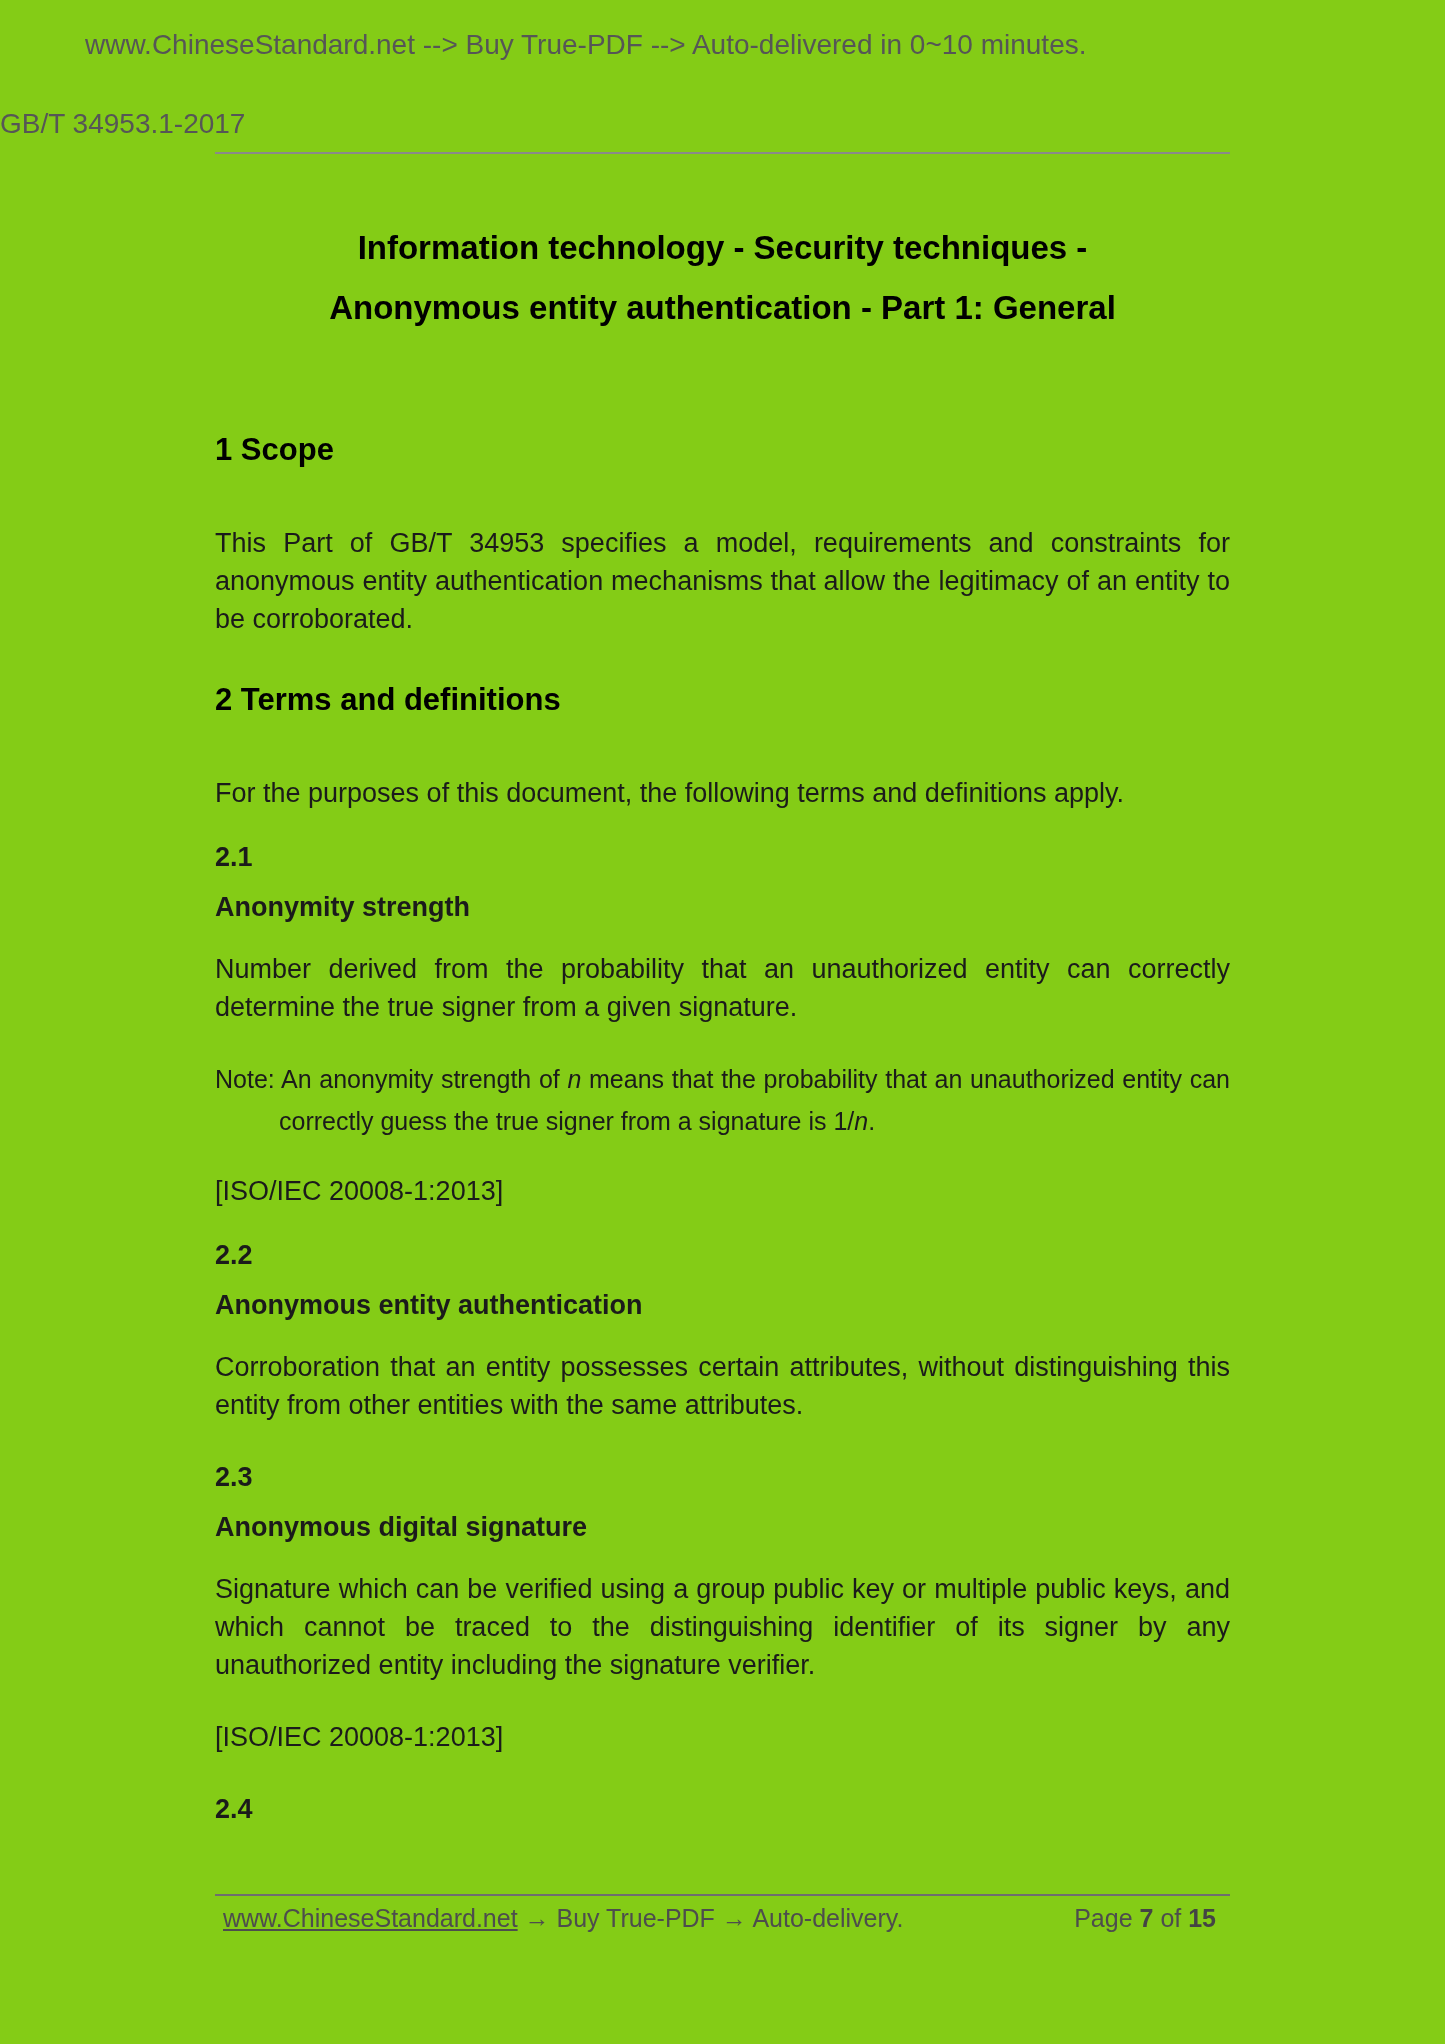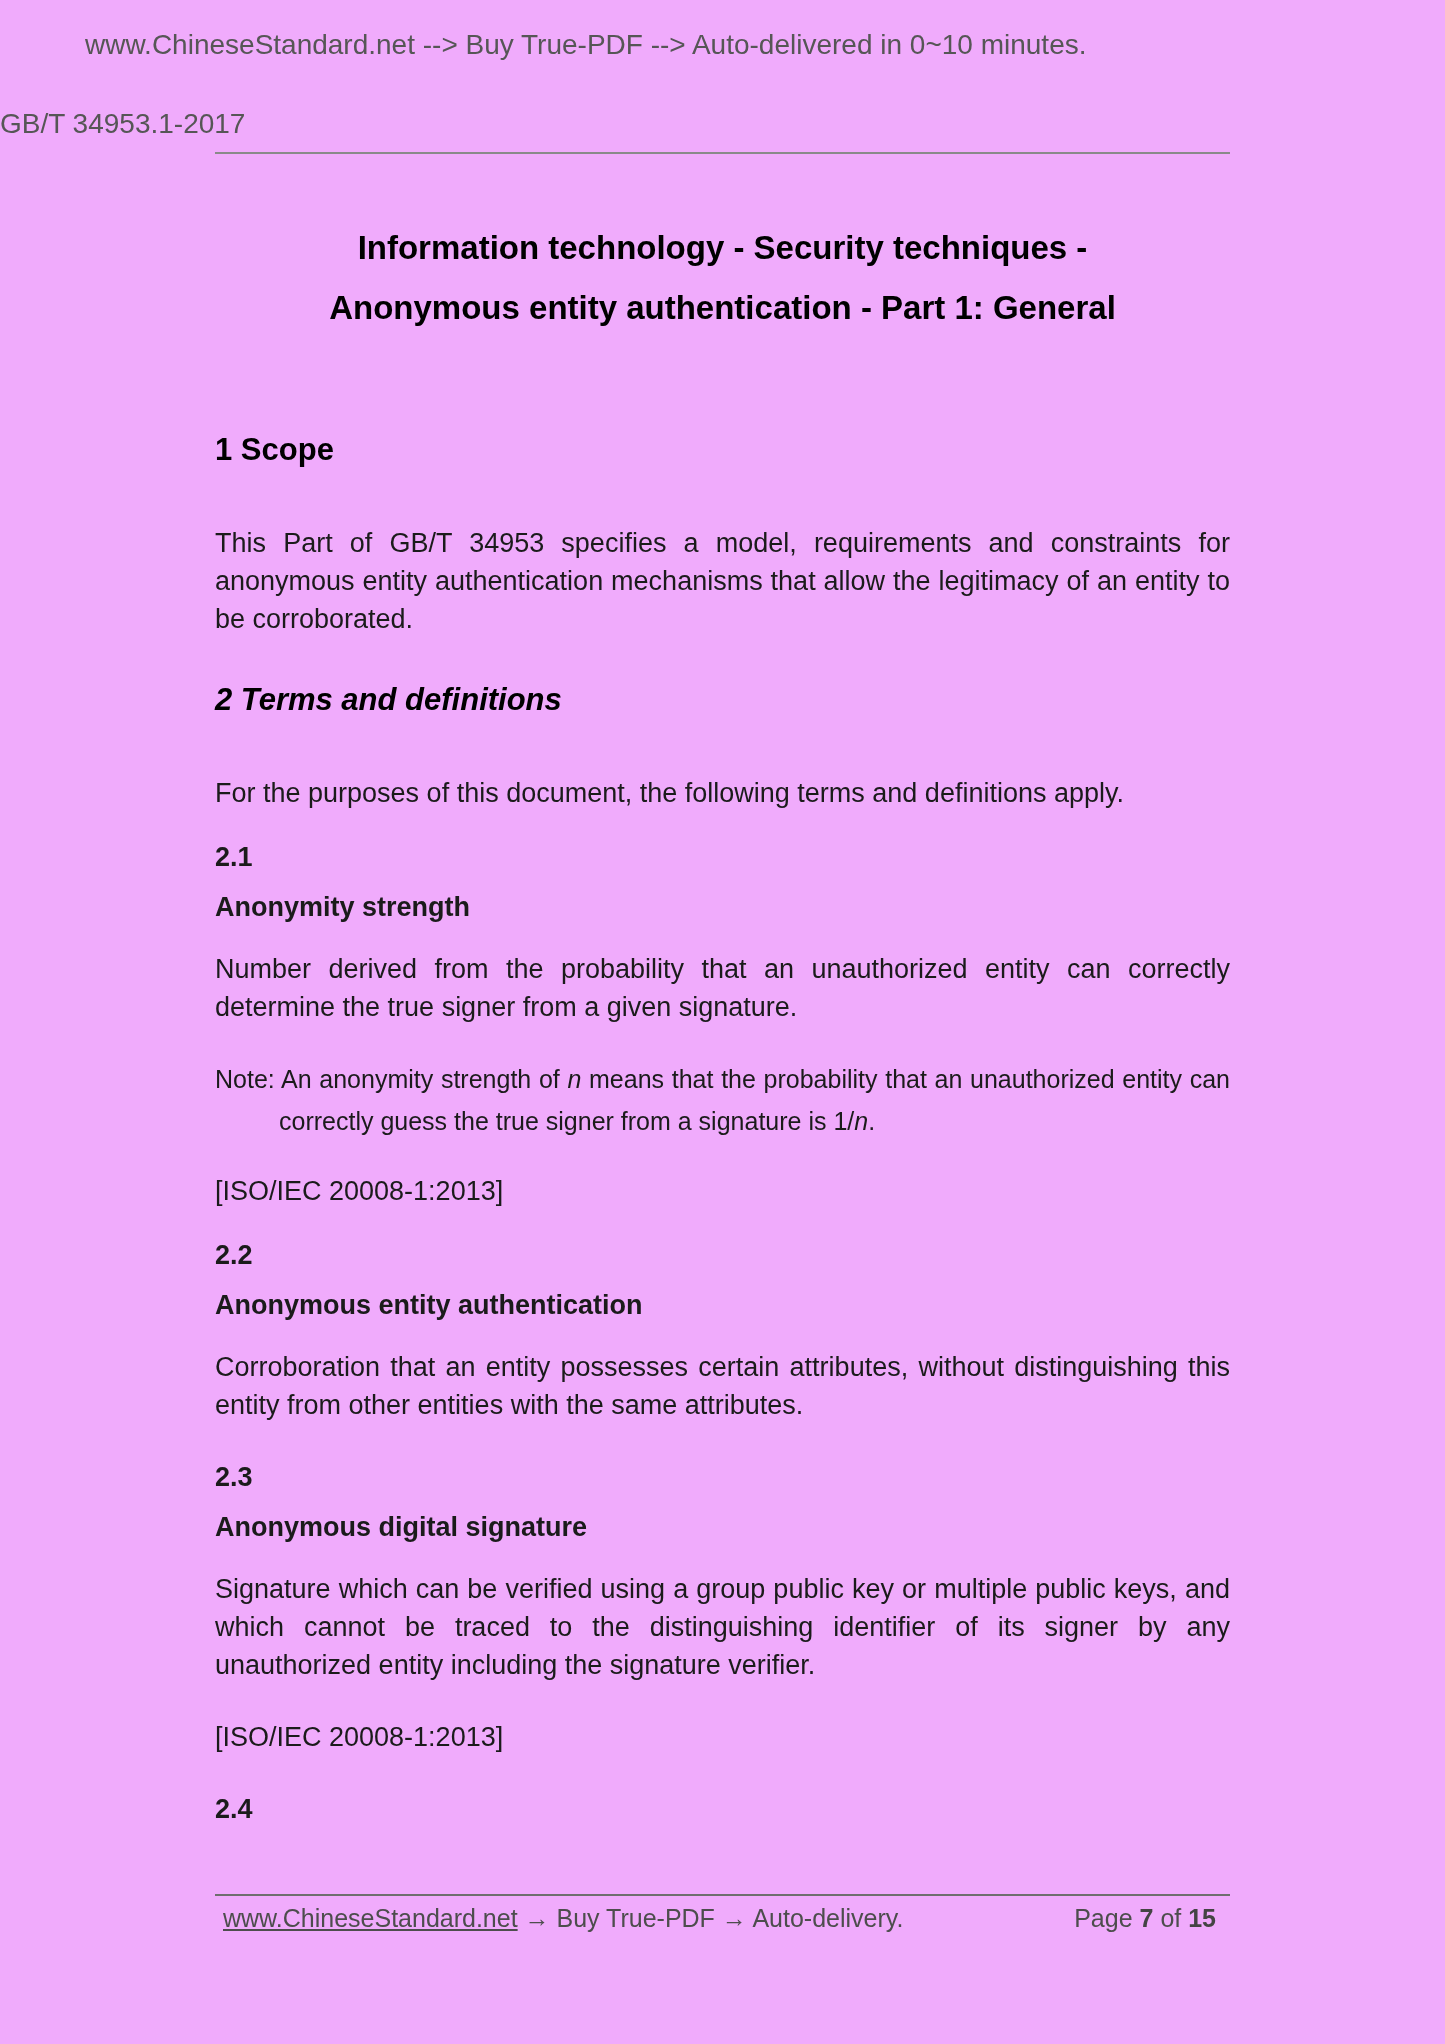--- a/index.html
+++ b/index.html
@@ -1,21 +1,21 @@
 <!DOCTYPE html>
 <html><head>
 <meta charset="utf-8">
 <style>
   * { margin: 0; padding: 0; box-sizing: border-box; }
   html, body { background: #ffffff; }
   .page {
     position: relative;
     width: 1445px;
     height: 2044px;
-    background: #f0abfc;
+    background: #84cc16;
     font-family: "Liberation Sans", sans-serif;
     color: #1b1b1b;
     overflow: hidden;
   }
   .promo {
     margin: 28px 0 0 85px;
     font-size: 28px;
     line-height: 34px;
     color: #565656;
   }
@@ -43,21 +43,21 @@
     color: #000000;
   }
   .title-line { display: block; }
   .section-heading {
     margin-top: 92px;
     font-size: 31px;
     font-weight: bold;
     line-height: 40px;
     color: #000000;
   }
-  .section-heading.second { margin-top: 42px; font-style: italic; }
+  .section-heading.second { margin-top: 42px; }
   .body-par {
     margin-top: 54px;
     font-size: 27px;
     line-height: 38px;
     text-align: justify;
   }
   .term-number {
     margin-top: 26px;
     font-size: 27px;
     font-weight: bold;

